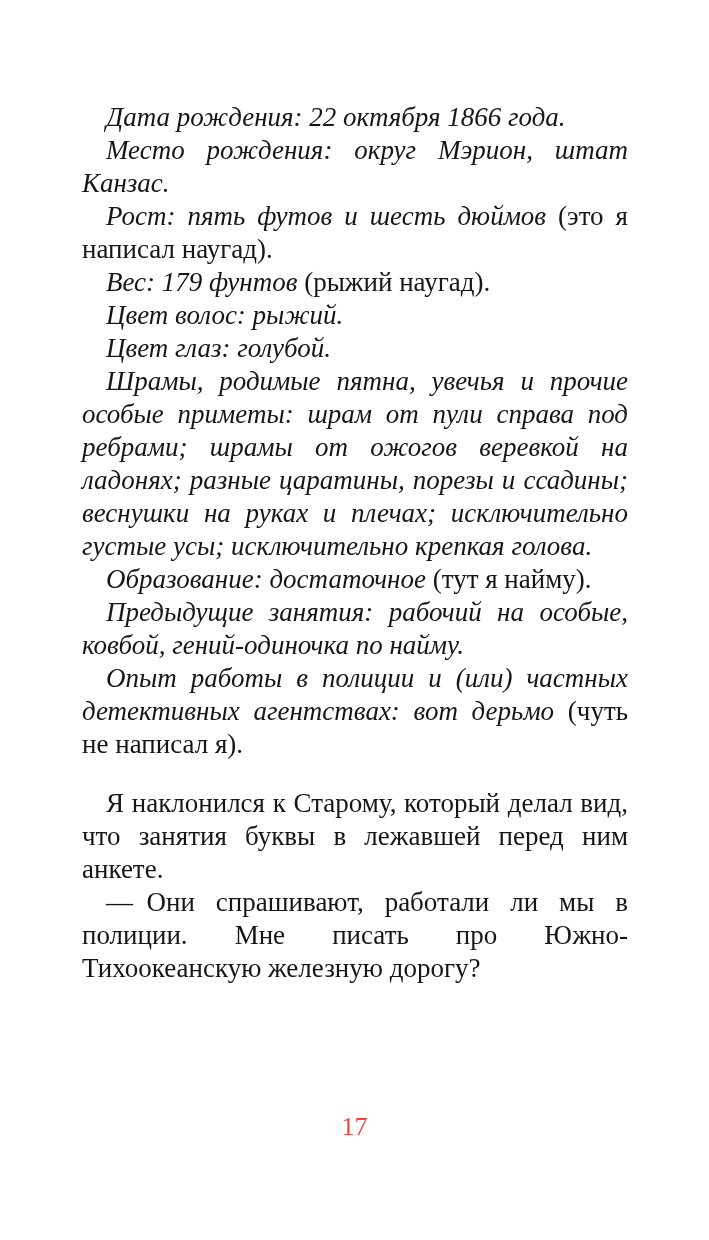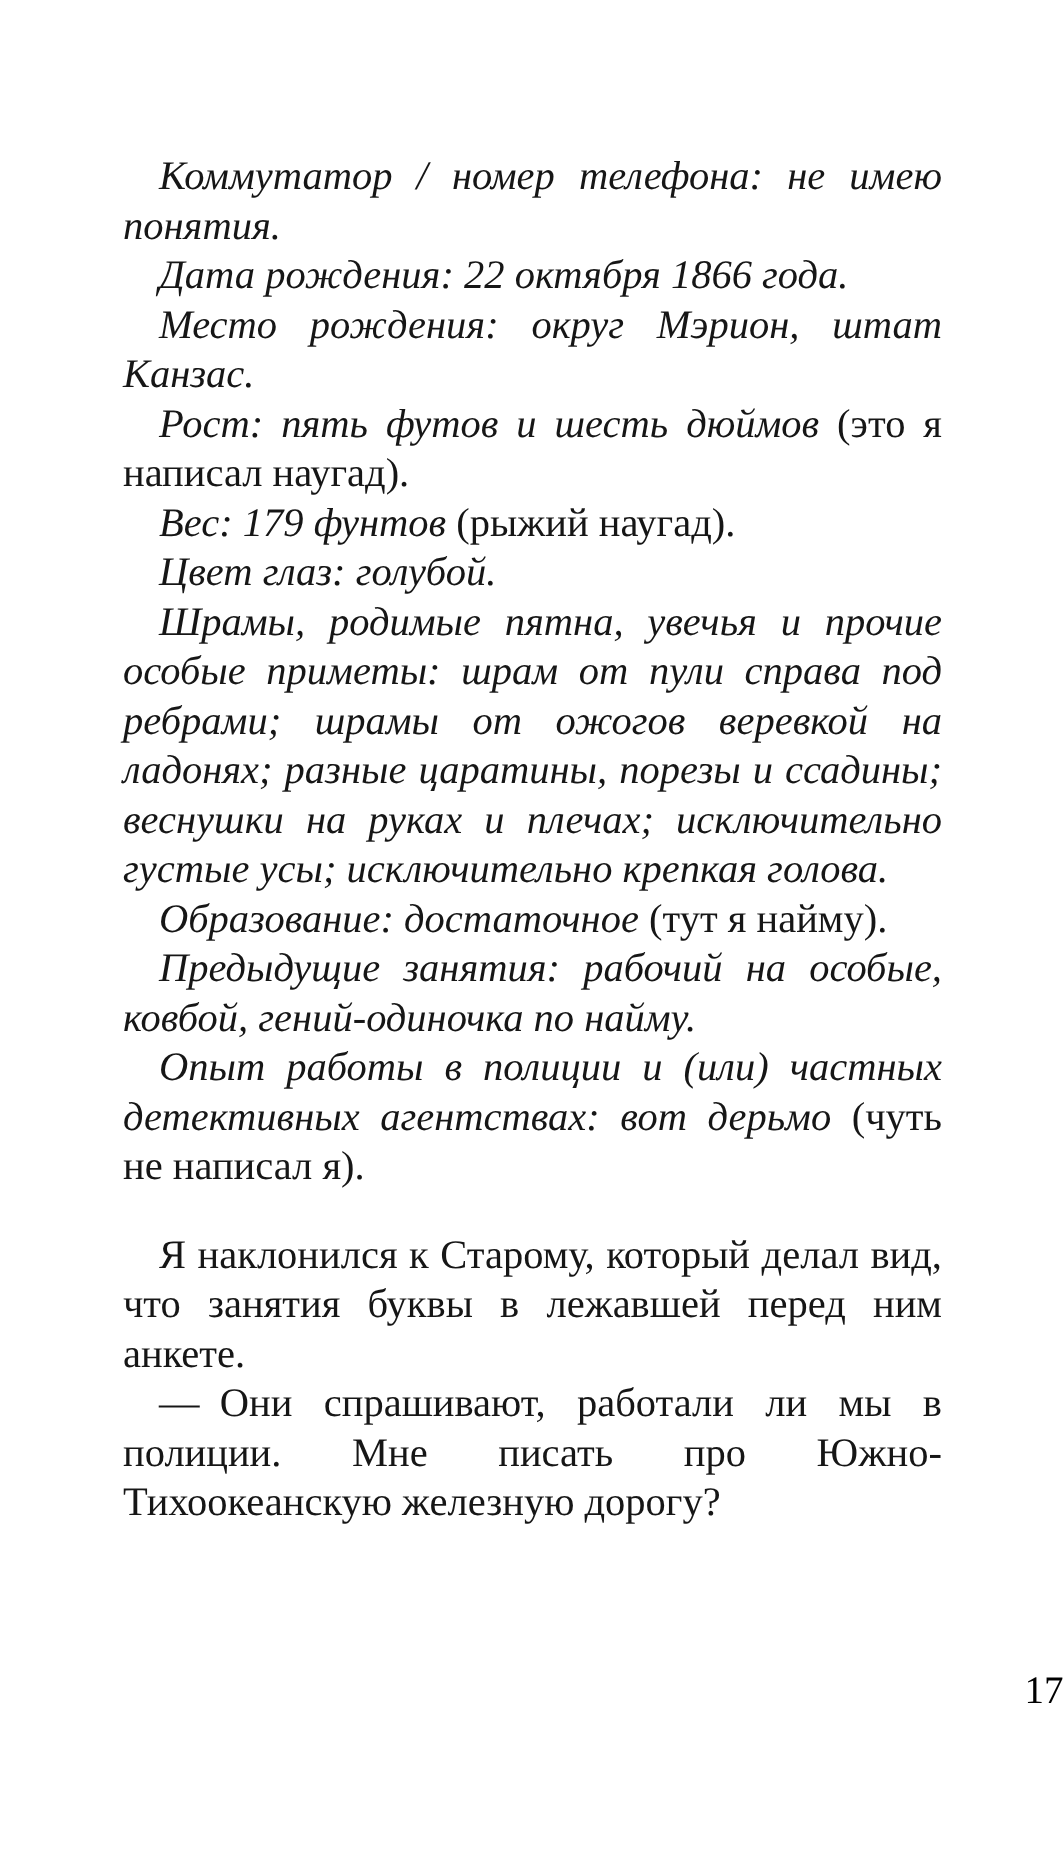--- a/index.html
+++ b/index.html
@@ -35,36 +35,36 @@
     font-style: italic;
   }
   .section-gap {
     height: 26px;
   }
   .page-number {
     position: absolute;
     left: 0;
     top: 1112px;
     width: 709px;
-    text-align: right;
+    text-align: center;
     font-size: 26px;
-    color: #000000;
+    color: #ef4444;
   }
 </style>
 </head>
 <body>
 
 <div class="page">
   <div class="text-block">
     <section>
-        <p><span class="italic">Коммутатор / номер телефона: не имею поня­тия.</span></p>
         <p><span class="italic">Дата рождения: 22 октября 1866 года.</span></p>
         <p><span class="italic">Место рождения: округ Мэрион, штат Канзас.</span></p>
         <p><span class="italic">Рост: пять футов и шесть дюймов </span><span>(это я напи­сал наугад).</span></p>
         <p><span class="italic">Вес: 179 фунтов </span><span>(рыжий наугад).</span></p>
+        <p><span class="italic">Цвет волос: рыжий.</span></p>
         <p><span class="italic">Цвет глаз: голубой.</span></p>
         <p><span class="italic">Шрамы, родимые пятна, увечья и прочие особые приметы: шрам от пули справа под ребрами; шра­мы от ожогов веревкой на ладонях; разные цара­тины, порезы и ссадины; веснушки на руках и пле­чах; исключительно густые усы; исключительно крепкая голова.</span></p>
         <p><span class="italic">Образование: достаточное </span><span>(тут я найму).</span></p>
         <p><span class="italic">Предыдущие занятия: рабочий на особые, ковбой, гений-одиночка по найму.</span></p>
         <p><span class="italic">Опыт работы в полиции и (или) частных детек­тивных агентствах: вот дерьмо </span><span>(чуть не напи­сал я).</span></p>
       </section>
     <div class="section-gap"></div>
     <section>
         <p><span>Я наклонился к Старому, который делал вид, что занятия буквы в лежавшей перед ним анкете.</span></p>
         <p><span>— Они спрашивают, работали ли мы в полиции. Мне писать про Южно-Тихоокеанскую железную дорогу?</span></p>

